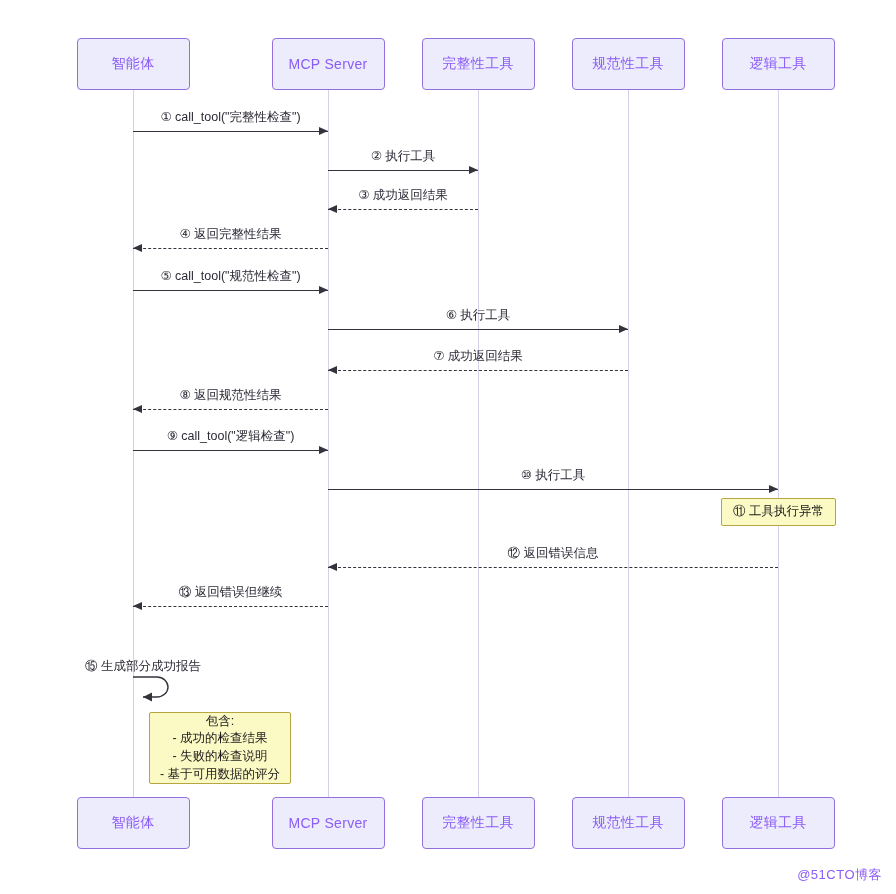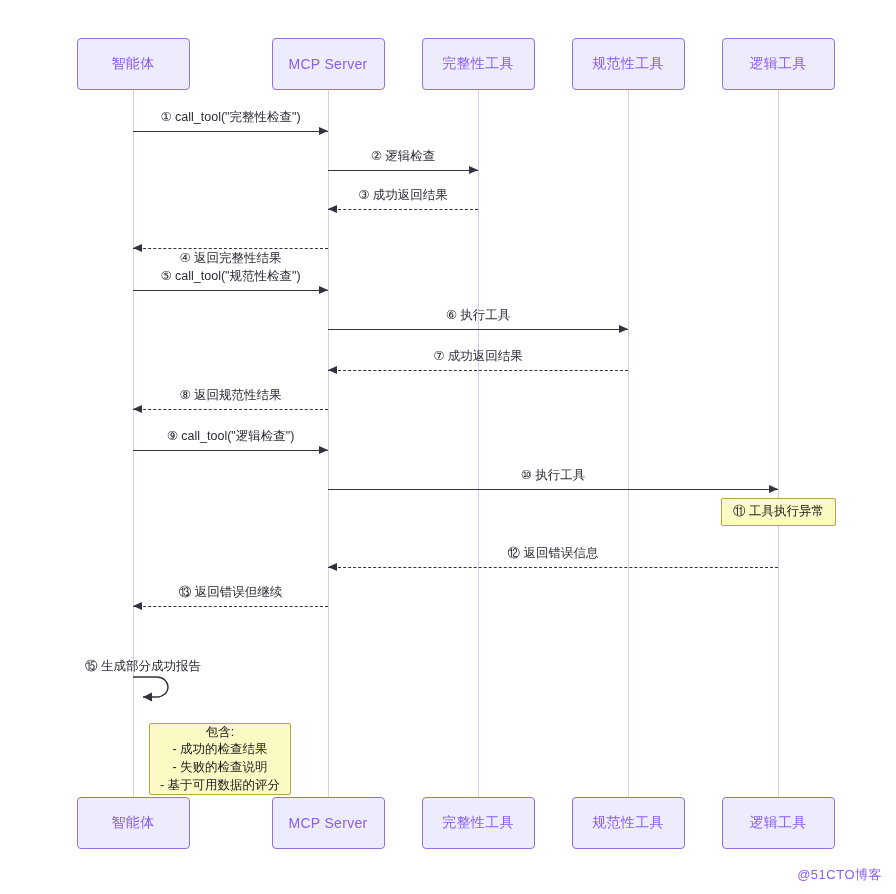--- a/index.html
+++ b/index.html
@@ -120,27 +120,27 @@
     <div class="participant" style="left: 76.5px; top: 797px; width: 113px; height: 52px;">智能体</div>
     <div class="participant" style="left: 271.5px; top: 797px; width: 113px; height: 52px;">MCP Server</div>
     <div class="participant" style="left: 421.5px; top: 797px; width: 113px; height: 52px;">完整性工具</div>
     <div class="participant" style="left: 571.5px; top: 797px; width: 113px; height: 52px;">规范性工具</div>
     <div class="participant" style="left: 721.5px; top: 797px; width: 113px; height: 52px;">逻辑工具</div>
     <div class="arrow-line" style="left: 133px; top: 131px; width: 195px;"></div>
     <div class="arrow-head right" style="top: 127px; left: 319px;"></div>
     <div class="msg-label" style="left: 230.5px; top: 109px;">① call_tool("完整性检查")</div>
     <div class="arrow-line" style="left: 328px; top: 170px; width: 150px;"></div>
     <div class="arrow-head right" style="top: 166px; left: 469px;"></div>
-    <div class="msg-label" style="left: 403px; top: 148px;">② 逻辑检查</div>
+    <div class="msg-label" style="left: 403px; top: 148px;">② 执行工具</div>
     <div class="arrow-line dashed" style="left: 328px; top: 209px; width: 150px;"></div>
     <div class="arrow-head left" style="top: 205px; left: 328px;"></div>
     <div class="msg-label" style="left: 403px; top: 187px;">③ 成功返回结果</div>
     <div class="arrow-line dashed" style="left: 133px; top: 248px; width: 195px;"></div>
     <div class="arrow-head left" style="top: 244px; left: 133px;"></div>
-    <div class="msg-label" style="left: 230.5px; top: 226px; margin-top: 24px;">④ 返回完整性结果</div>
+    <div class="msg-label" style="left: 230.5px; top: 226px;">④ 返回完整性结果</div>
     <div class="arrow-line" style="left: 133px; top: 290px; width: 195px;"></div>
     <div class="arrow-head right" style="top: 286px; left: 319px;"></div>
     <div class="msg-label" style="left: 230.5px; top: 268px;">⑤ call_tool("规范性检查")</div>
     <div class="arrow-line" style="left: 328px; top: 329px; width: 300px;"></div>
     <div class="arrow-head right" style="top: 325px; left: 619px;"></div>
     <div class="msg-label" style="left: 478px; top: 307px;">⑥ 执行工具</div>
     <div class="arrow-line dashed" style="left: 328px; top: 370px; width: 300px;"></div>
     <div class="arrow-head left" style="top: 366px; left: 328px;"></div>
     <div class="msg-label" style="left: 478px; top: 348px;">⑦ 成功返回结果</div>
     <div class="arrow-line dashed" style="left: 133px; top: 409px; width: 195px;"></div>
@@ -159,19 +159,19 @@
     <div class="arrow-head left" style="top: 602px; left: 133px;"></div>
     <div class="msg-label" style="left: 230.5px; top: 584px;">⑬ 返回错误但继续</div>
     <div class="msg-label" style="left: 143px; top: 658px;">⑮ 生成部分成功报告</div>
     <div class="self-loop" style="left: 131px; top: 673px;"><svg width="46" height="30" viewBox="0 0 46 30">
         <path d="M2 4 H26 A11 10 0 0 1 26 24 H12" fill="none" stroke="#33333d" stroke-width="1.4"></path>
         <path d="M12 24 L21 19.5 L21 28.5 Z" fill="#33333d"></path>
       </svg></div>
     <div class="note" style="left: 721px; top: 498px; width: 115px; height: 28px;">
       <span class="note-line">⑪ 工具执行异常</span>
     </div>
-    <div class="note" style="left: 149px; top: 712px; width: 142px; height: 72px; margin-top: 11px;">
+    <div class="note" style="left: 149px; top: 712px; width: 142px; height: 72px;">
       <span class="note-line">包含:</span>
       <span class="note-line">- 成功的检查结果</span>
       <span class="note-line">- 失败的检查说明</span>
       <span class="note-line">- 基于可用数据的评分</span>
     </div>
   </div>
 
 </body></html>

